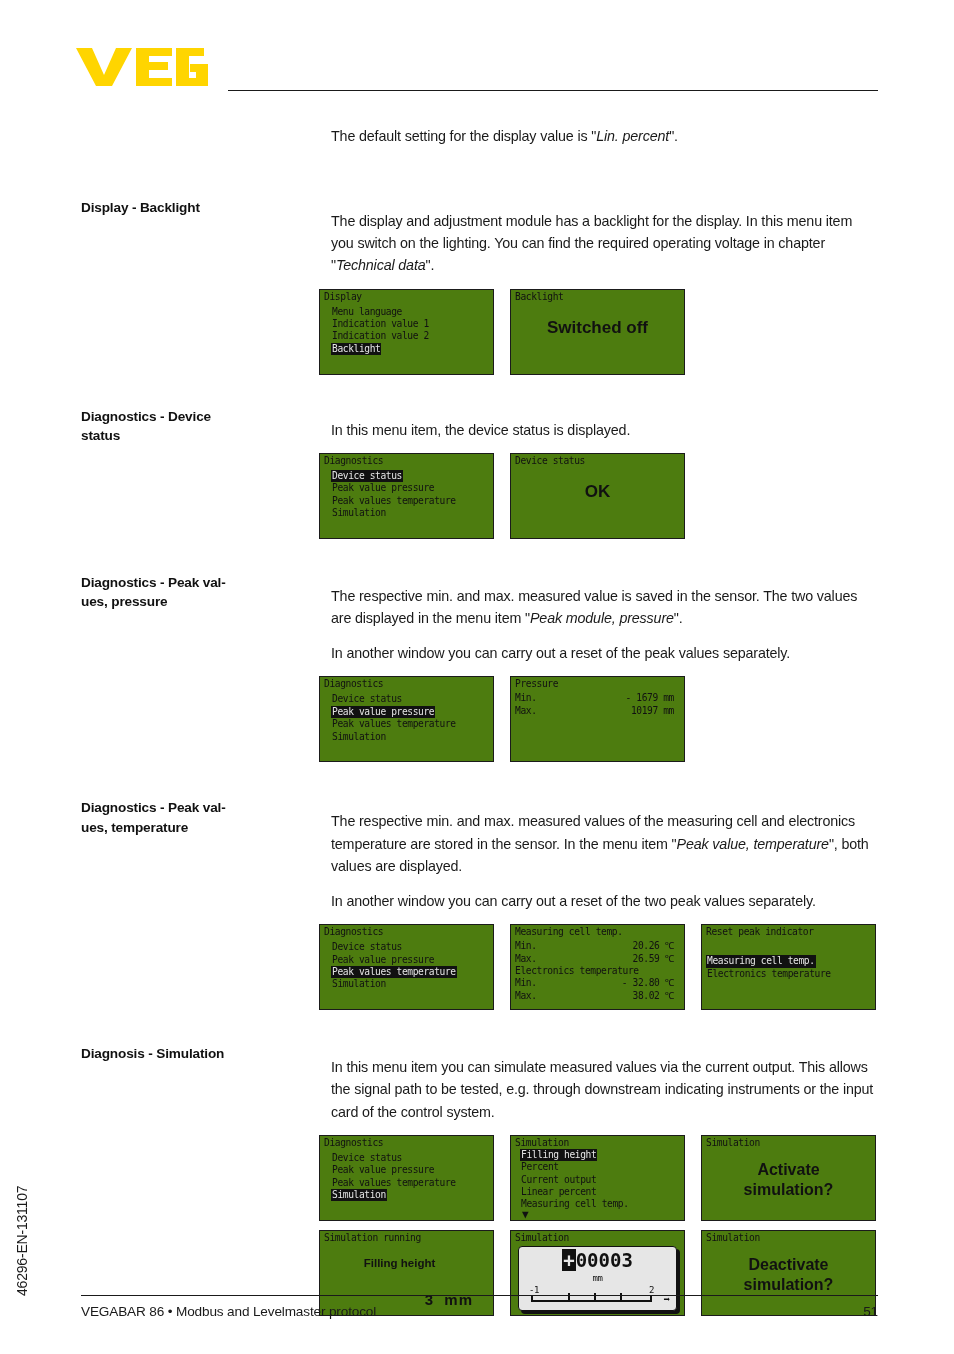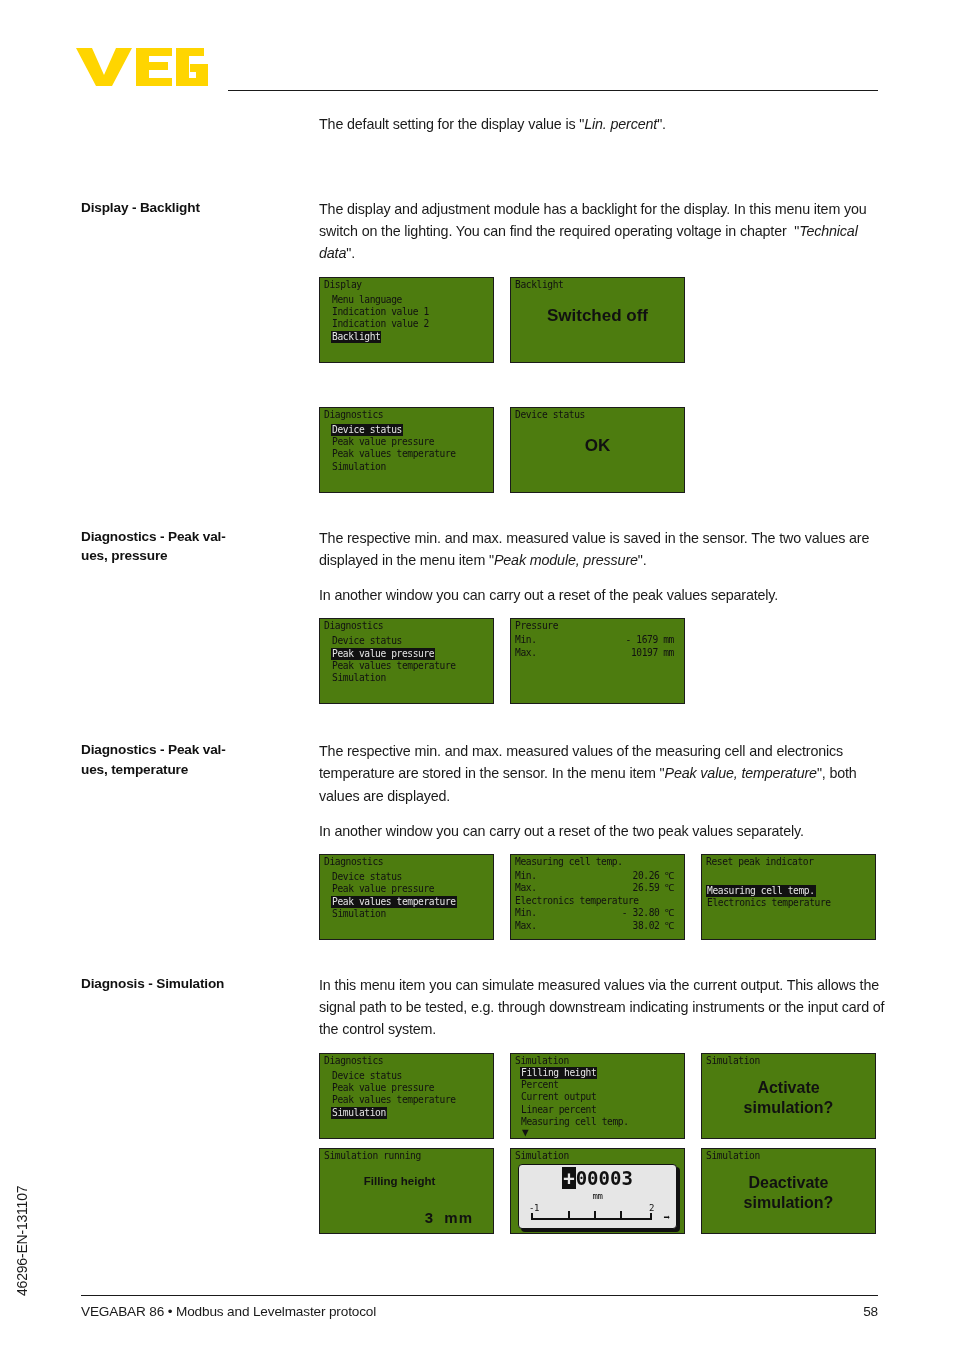--- a/index.html
+++ b/index.html
@@ -65,21 +65,21 @@
     font-weight: bold;
     line-height: 19.5px;
     letter-spacing: -0.15px;
     color: #111;
   }
   .body-col {
     margin-left: 319px;
     width: 560px;
   }
   p.body {
-    margin: 0;
+    margin: 12px;
     font-size: 14.3px;
     line-height: 22.2px;
     letter-spacing: -0.15px;
     color: #1a1a1a;
   }
   p.body + p.body { margin-top: 13px; }
   .it { font-style: italic; }
 
   
   .screens {
@@ -338,21 +338,23 @@
         <div class="lcd">
           <div class="title">Backlight</div>
           <div class="bigval">Switched off</div>
         </div>
 
       </div>
     </div>
   </div>
 
   <div class="row">
+    <div class="margin-label" style="top:32px;">Diagnostics - Device<br>status</div>
     <div class="body-col" style="padding-top:32px;">
+      <p class="body">In this menu item, the device status is displayed.</p>
       <div class="screens">
 
         <div class="lcd">
           <div class="title">Diagnostics</div>
           <ul class="indented">
             <li class="sel"><span class="txt">Device status</span></li>
             <li><span class="txt">Peak value pressure</span></li>
             <li><span class="txt">Peak values temperature</span></li>
             <li><span class="txt">Simulation</span></li>
           </ul>
@@ -533,14 +535,14 @@
 
     </div>
   </div>
 
 </div>
 
 <div class="side-code">46296-EN-131107</div>
 <div class="footer-rule"></div>
 <div class="footer">
   <span class="left">VEGABAR 86 • Modbus and Levelmaster protocol</span>
-  <span class="right">58</span>
+  <span class="right">51</span>
 </div>
 
 </body></html>

